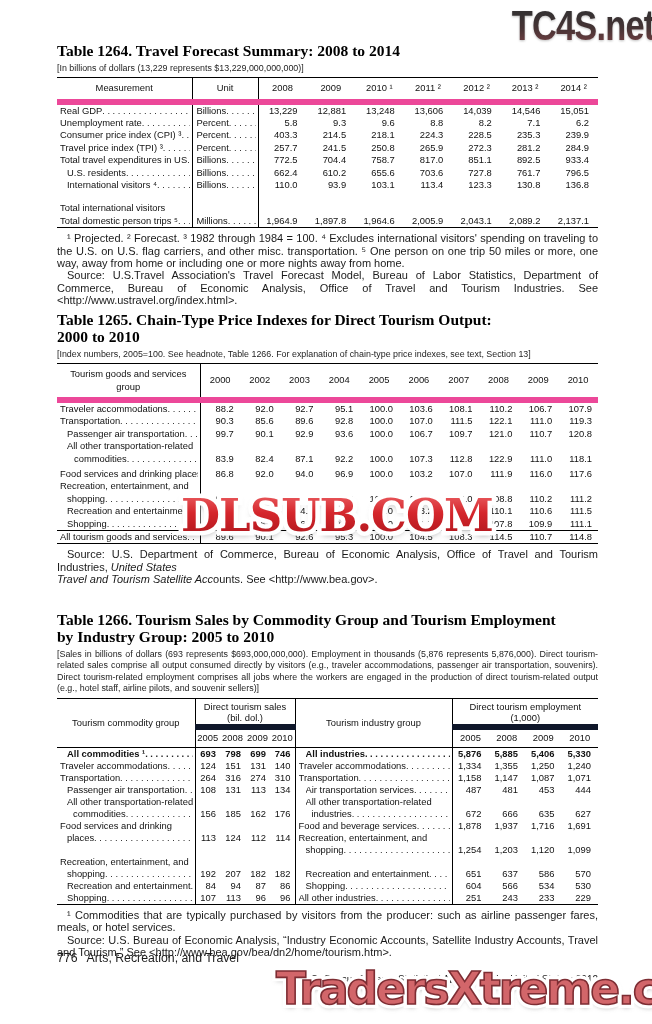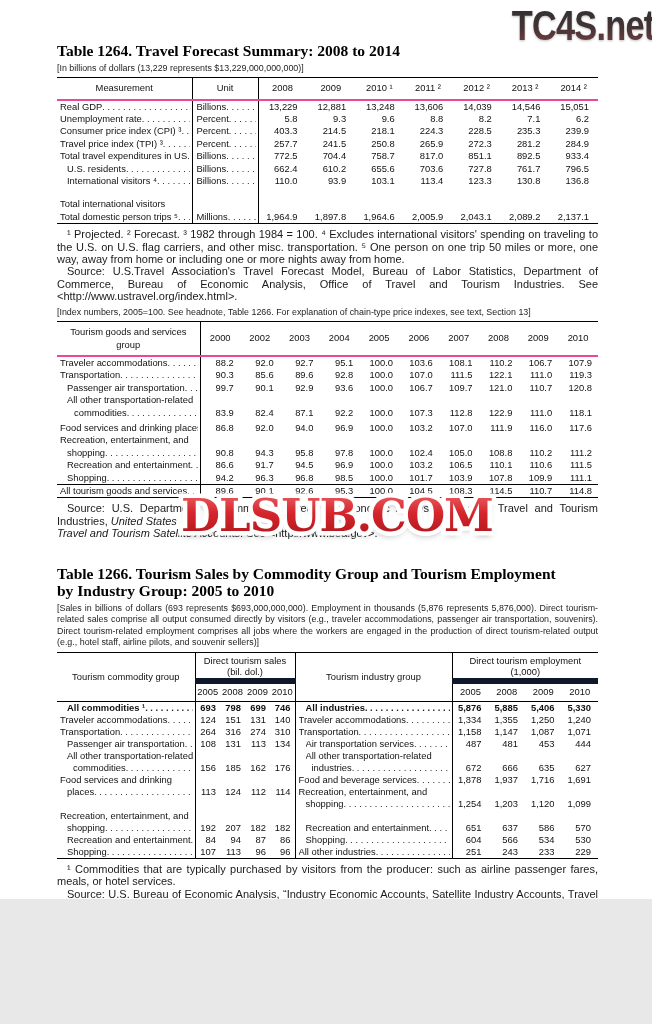--- a/index.html
+++ b/index.html
@@ -1,28 +1,28 @@
 <!DOCTYPE html>
 <html><head>
 <meta charset="utf-8">
 <style>
   html,body{margin:0;padding:0;background:#e8e8e8;}
-  .page{position:relative;width:652px;height:899px;background:#fff;overflow:hidden;
+  .page{position:relative;width:652px;height:1024px;background:#fff;overflow:hidden;
         font-family:"Liberation Sans",sans-serif;color:#141414;}
   .content{position:absolute;left:57px;top:42px;width:541px;}
 
   .ttl{font-family:"Liberation Serif",serif;font-weight:bold;font-size:15.5px;
        line-height:17.5px;margin:0;color:#000;}
   .headnote{font-size:8.9px;line-height:11.6px;margin:3px 0 3px 0;color:#1d1d1d;text-align:justify;}
 
   table{border-collapse:collapse;table-layout:fixed;width:541px;
         border-top:1.5px solid #000;border-bottom:1.5px solid #000;
         font-size:9.4px;line-height:12.4px;color:#111;}
   td,th{padding:0 2px;vertical-align:bottom;}
-  thead th{font-weight:normal;text-align:center;border-bottom:2px solid #ec4899;padding:4px 1px 4px;vertical-align:middle;}
+  thead th{font-weight:normal;text-align:center;border-bottom:6px solid #ec4899;padding:4px 1px 4px;vertical-align:middle;}
   .vr{border-right:1px solid #000;}
   td.lbl{padding-left:3px;}
   td.unit{padding-left:4px;}
   .val{text-align:right;}
   .t1264 .val{padding-right:9px;}
   .t1265 .val{padding-right:6px;}
   .t1266 .sv{padding-right:4px;}
   .t1266 .ev{padding-right:7px;}
   .fl{display:flex;align-items:baseline;overflow:hidden;}
   .txt{white-space:nowrap;}
@@ -340,20 +340,21 @@
             </tr>
           </tbody>
       </table>
       <div class="fnblock">
         <p class="fn">¹ Projected. ² Forecast. ³ 1982 through 1984 = 100. ⁴ Excludes international visitors' spending on traveling to the U.S. on U.S. flag carriers, and other misc. transportation. ⁵ One person on one trip 50 miles or more, one way, away from home or including one or more nights away from home.</p>
         <p class="fn">Source: U.S.Travel Association's Travel Forecast Model, Bureau of Labor Statistics, Department of Commerce, Bureau of Economic Analysis, Office of Travel and Tourism Industries. See &lt;http://www.ustravel.org/index.html&gt;.</p>
       </div>
     </section>
 
     <section class="sect2">
+      <h2 class="ttl"><span>Table 1265. Chain-Type Price Indexes for Direct Tourism Output:</span><br><span>2000 to 2010</span></h2>
       <p class="headnote">[Index numbers, 2005=100. See headnote, Table 1266. For explanation of chain-type price indexes, see text, Section 13]</p>
       <table class="t1265">
         <colgroup>
           <col style="width:143px">
           <col>
             <col>
             <col>
             <col>
             <col>
             <col>

